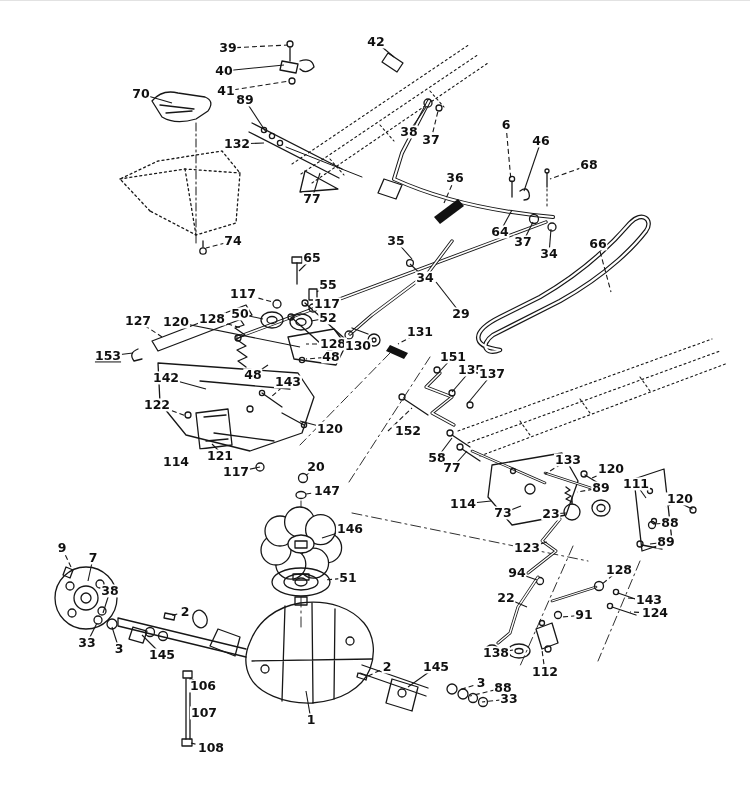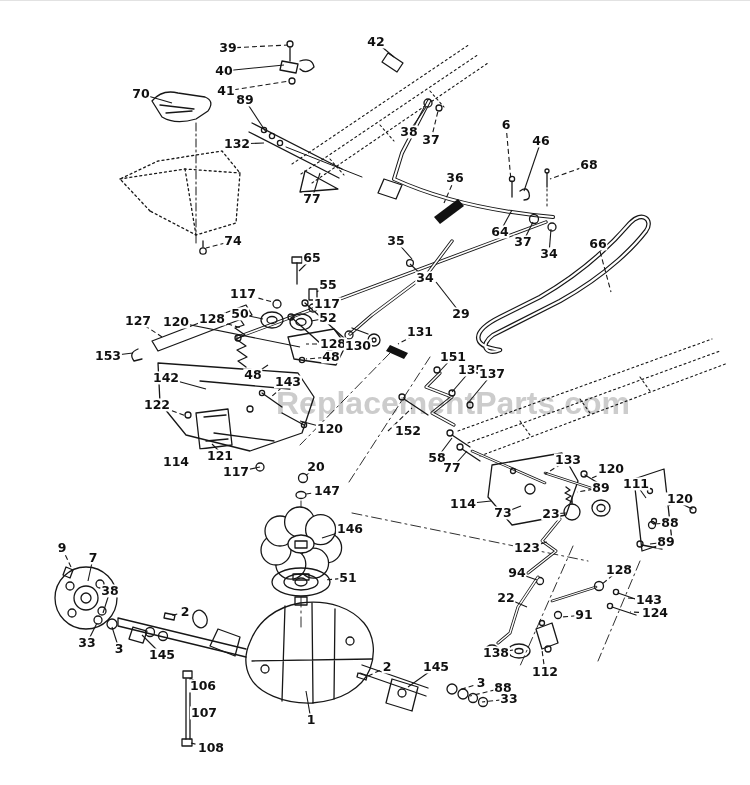--- a/index.html
+++ b/index.html
@@ -286,21 +286,20 @@
       <path d="M133,626 l14,4 l-4,12 l-14,-4 Z"></path>
     </g>
 
     <g>
       <path d="M183,670 h9 v7 h-9 Z"></path>
       <path d="M186,678 V738 M190,678 V738"></path>
       <path d="M182,738 h10 v7 h-10 Z"></path>
     </g>
   </svg>
 
-  <div class="watermark">ReplacementParts.com</div>
 
   <svg id="leader-svg" width="750" height="785" viewBox="0 0 750 785">
       <line x1="228" y1="47" x2="288" y2="44" stroke-dasharray="5 3"></line>
       <line x1="224" y1="70" x2="284" y2="64"></line>
       <line x1="226" y1="90" x2="289" y2="80" stroke-dasharray="5 3"></line>
       <line x1="141" y1="93" x2="172" y2="102"></line>
       <line x1="245" y1="99" x2="266" y2="131"></line>
       <line x1="237" y1="143" x2="264" y2="142"></line>
       <line x1="312" y1="198" x2="320" y2="172"></line>
       <line x1="233" y1="240" x2="206" y2="247" stroke-dasharray="5 3"></line>
@@ -412,21 +411,21 @@
       <div class="callout" style="left: 598px; top: 243px;">66</div>
       <div class="callout" style="left: 312px; top: 257px;">65</div>
       <div class="callout" style="left: 243px; top: 293px;">117</div>
       <div class="callout" style="left: 328px; top: 284px;">55</div>
       <div class="callout" style="left: 327px; top: 303px;">117</div>
       <div class="callout" style="left: 240px; top: 313px;">50</div>
       <div class="callout" style="left: 328px; top: 317px;">52</div>
       <div class="callout" style="left: 212px; top: 318px;">128</div>
       <div class="callout" style="left: 138px; top: 320px;">127</div>
       <div class="callout" style="left: 176px; top: 321px;">120</div>
-      <div class="callout" style="left: 108px; top: 355px;">153</div>
+      <div class="callout" style="left: 108px; top: 355px; text-decoration: underline;">153</div>
       <div class="callout" style="left: 333px; top: 343px;">128</div>
       <div class="callout" style="left: 331px; top: 356px;">48</div>
       <div class="callout" style="left: 253px; top: 374px;">48</div>
       <div class="callout" style="left: 166px; top: 377px;">142</div>
       <div class="callout" style="left: 288px; top: 381px;">143</div>
       <div class="callout" style="left: 157px; top: 404px;">122</div>
       <div class="callout" style="left: 330px; top: 428px;">120</div>
       <div class="callout" style="left: 408px; top: 430px;">152</div>
       <div class="callout" style="left: 358px; top: 345px;">130</div>
       <div class="callout" style="left: 420px; top: 331px;">131</div>

